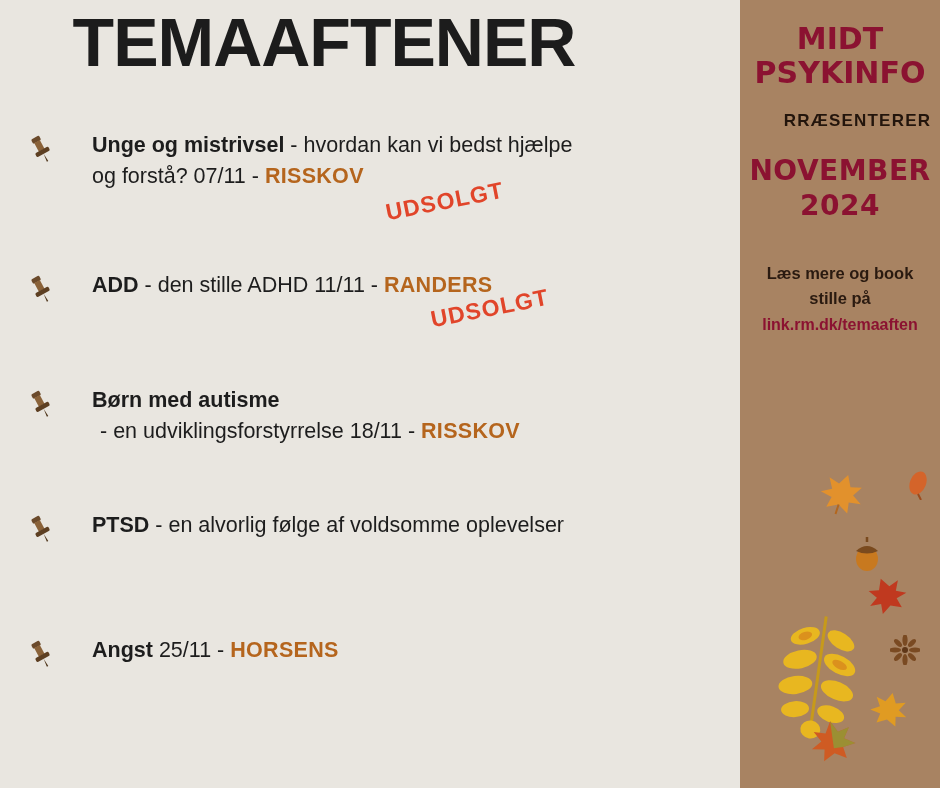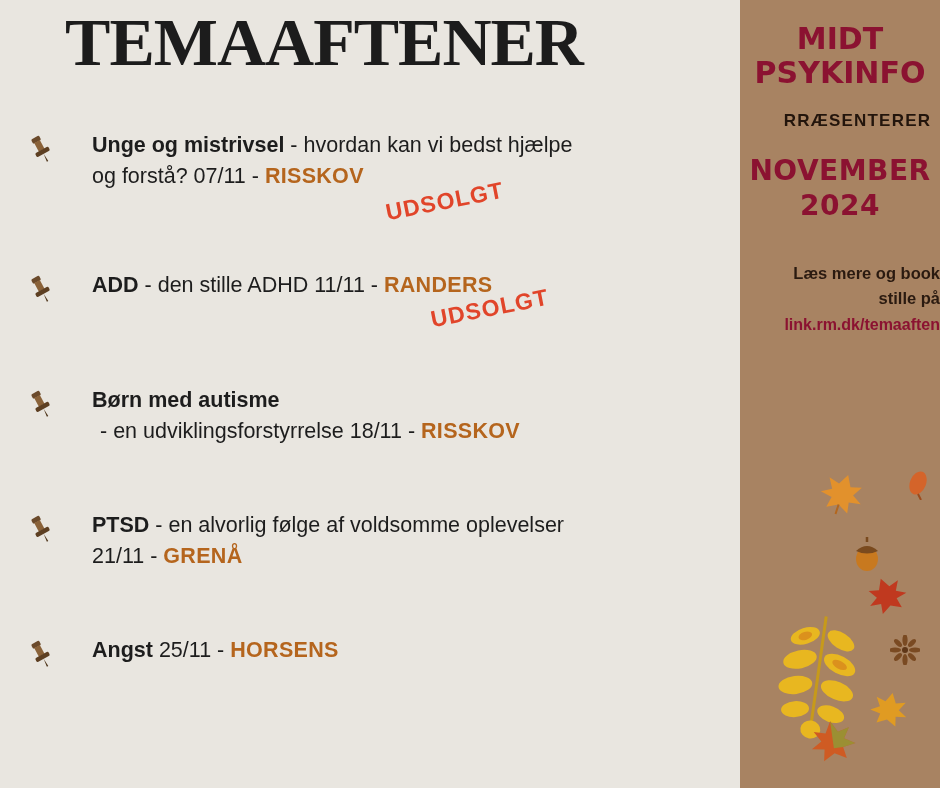--- a/index.html
+++ b/index.html
@@ -29,21 +29,21 @@
     height: 788px;
     background: #e9e6e0;
     box-sizing: border-box;
   }
   .poster-title {
     position: absolute;
     left: 0;
     top: 8px;
     width: 648px;
     text-align: center;
-    font-family: Liberation Serif, serif;
+    font-family: Liberation Sans, sans-serif;
     font-weight: bold;
     font-size: 68px;
     letter-spacing: -1px;
     color: #1c1c1c;
     line-height: 1.0;
   }
 
   .events {
     position: absolute;
     left: 0;
@@ -141,21 +141,21 @@
     text-align: center;
     font-family: "DejaVu Sans", sans-serif;
     font-weight: bold;
     font-size: 28px;
     line-height: 1.25;
     color: #8b1231;
     letter-spacing: 0.5px;
   }
   .booking {
     margin-top: 38px;
-    text-align: right;
+    text-align: center;
     font-family: "Liberation Sans", sans-serif;
     font-weight: bold;
     font-size: 16.5px;
     line-height: 1.5;
     color: #2a1a10;
   }
   .booking .link {
     color: #8b1231;
     display: block;
     margin-top: 2px;
@@ -236,21 +236,20 @@
             <g transform="rotate(-28 15 15)">
               <rect x="10.5" y="2" width="9" height="5" rx="1.5" fill="#6b4a2b"></rect>
               <rect x="11.8" y="6.5" width="6.4" height="10" fill="#8a6239"></rect>
               <rect x="7.5" y="16" width="15" height="4.5" rx="1.6" fill="#5d3f22"></rect>
               <path d="M15 20.5 L15.8 29 L14.2 29 Z" fill="#4e3419"></path>
             </g>
           </svg>
         </span>
         <div class="ev-text">
           <span class="bold">PTSD</span><span> - en alvorlig følge af voldsomme oplevelser</span>
-          <span class="line2"><span>21/11 - </span><span class="city">GRENÅ</span></span>
         </div>
       </div>
 
       <div class="event ev5">
         <span class="pin">
           <svg width="30" height="30" viewBox="0 0 30 30">
             <g transform="rotate(-28 15 15)">
               <rect x="10.5" y="2" width="9" height="5" rx="1.5" fill="#6b4a2b"></rect>
               <rect x="11.8" y="6.5" width="6.4" height="10" fill="#8a6239"></rect>
               <rect x="7.5" y="16" width="15" height="4.5" rx="1.6" fill="#5d3f22"></rect>

